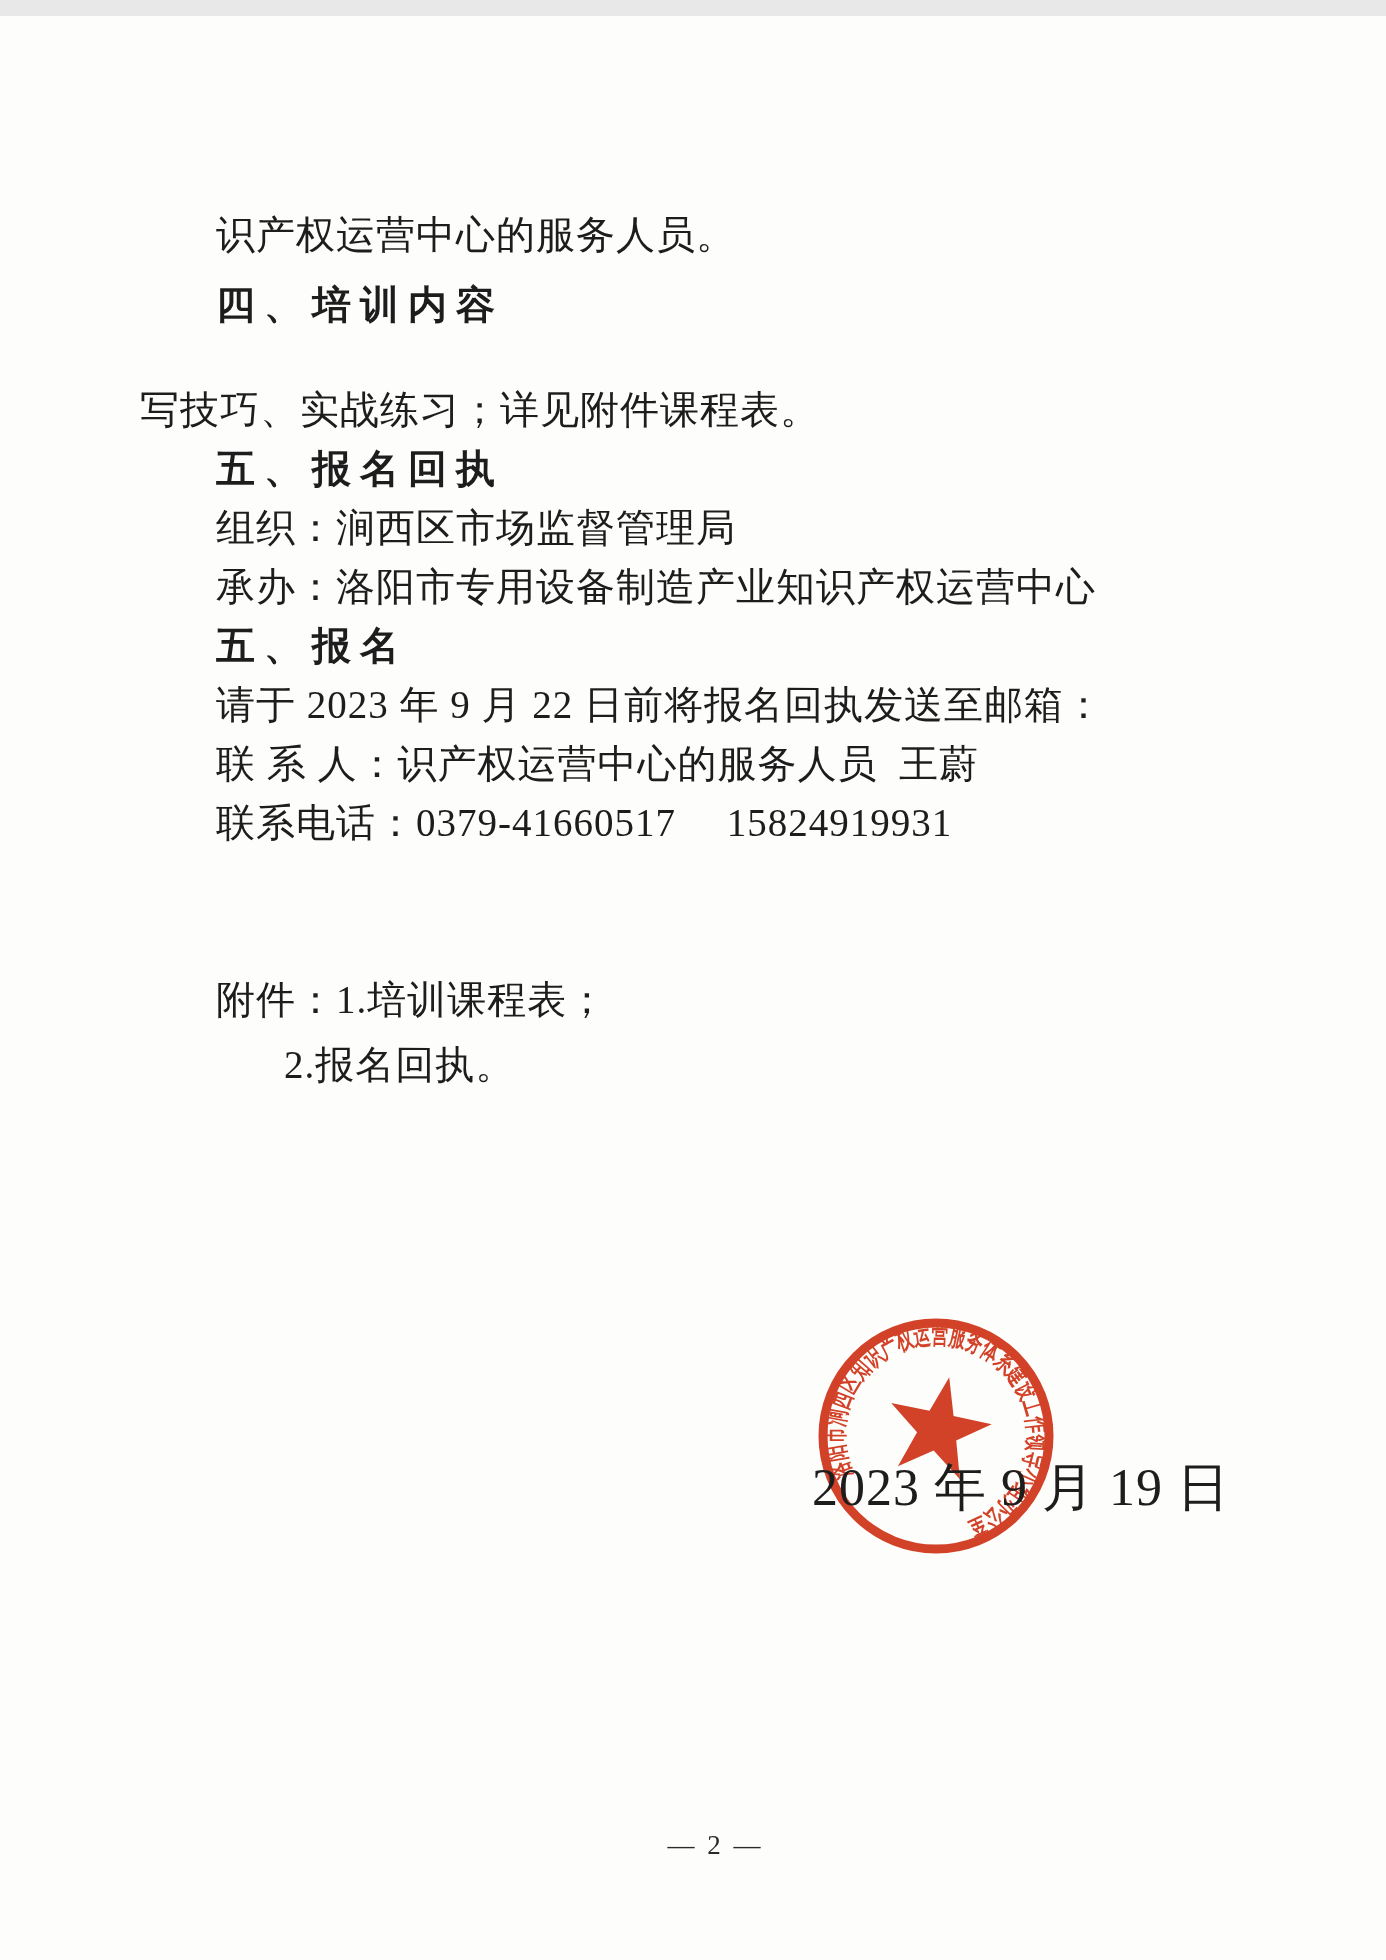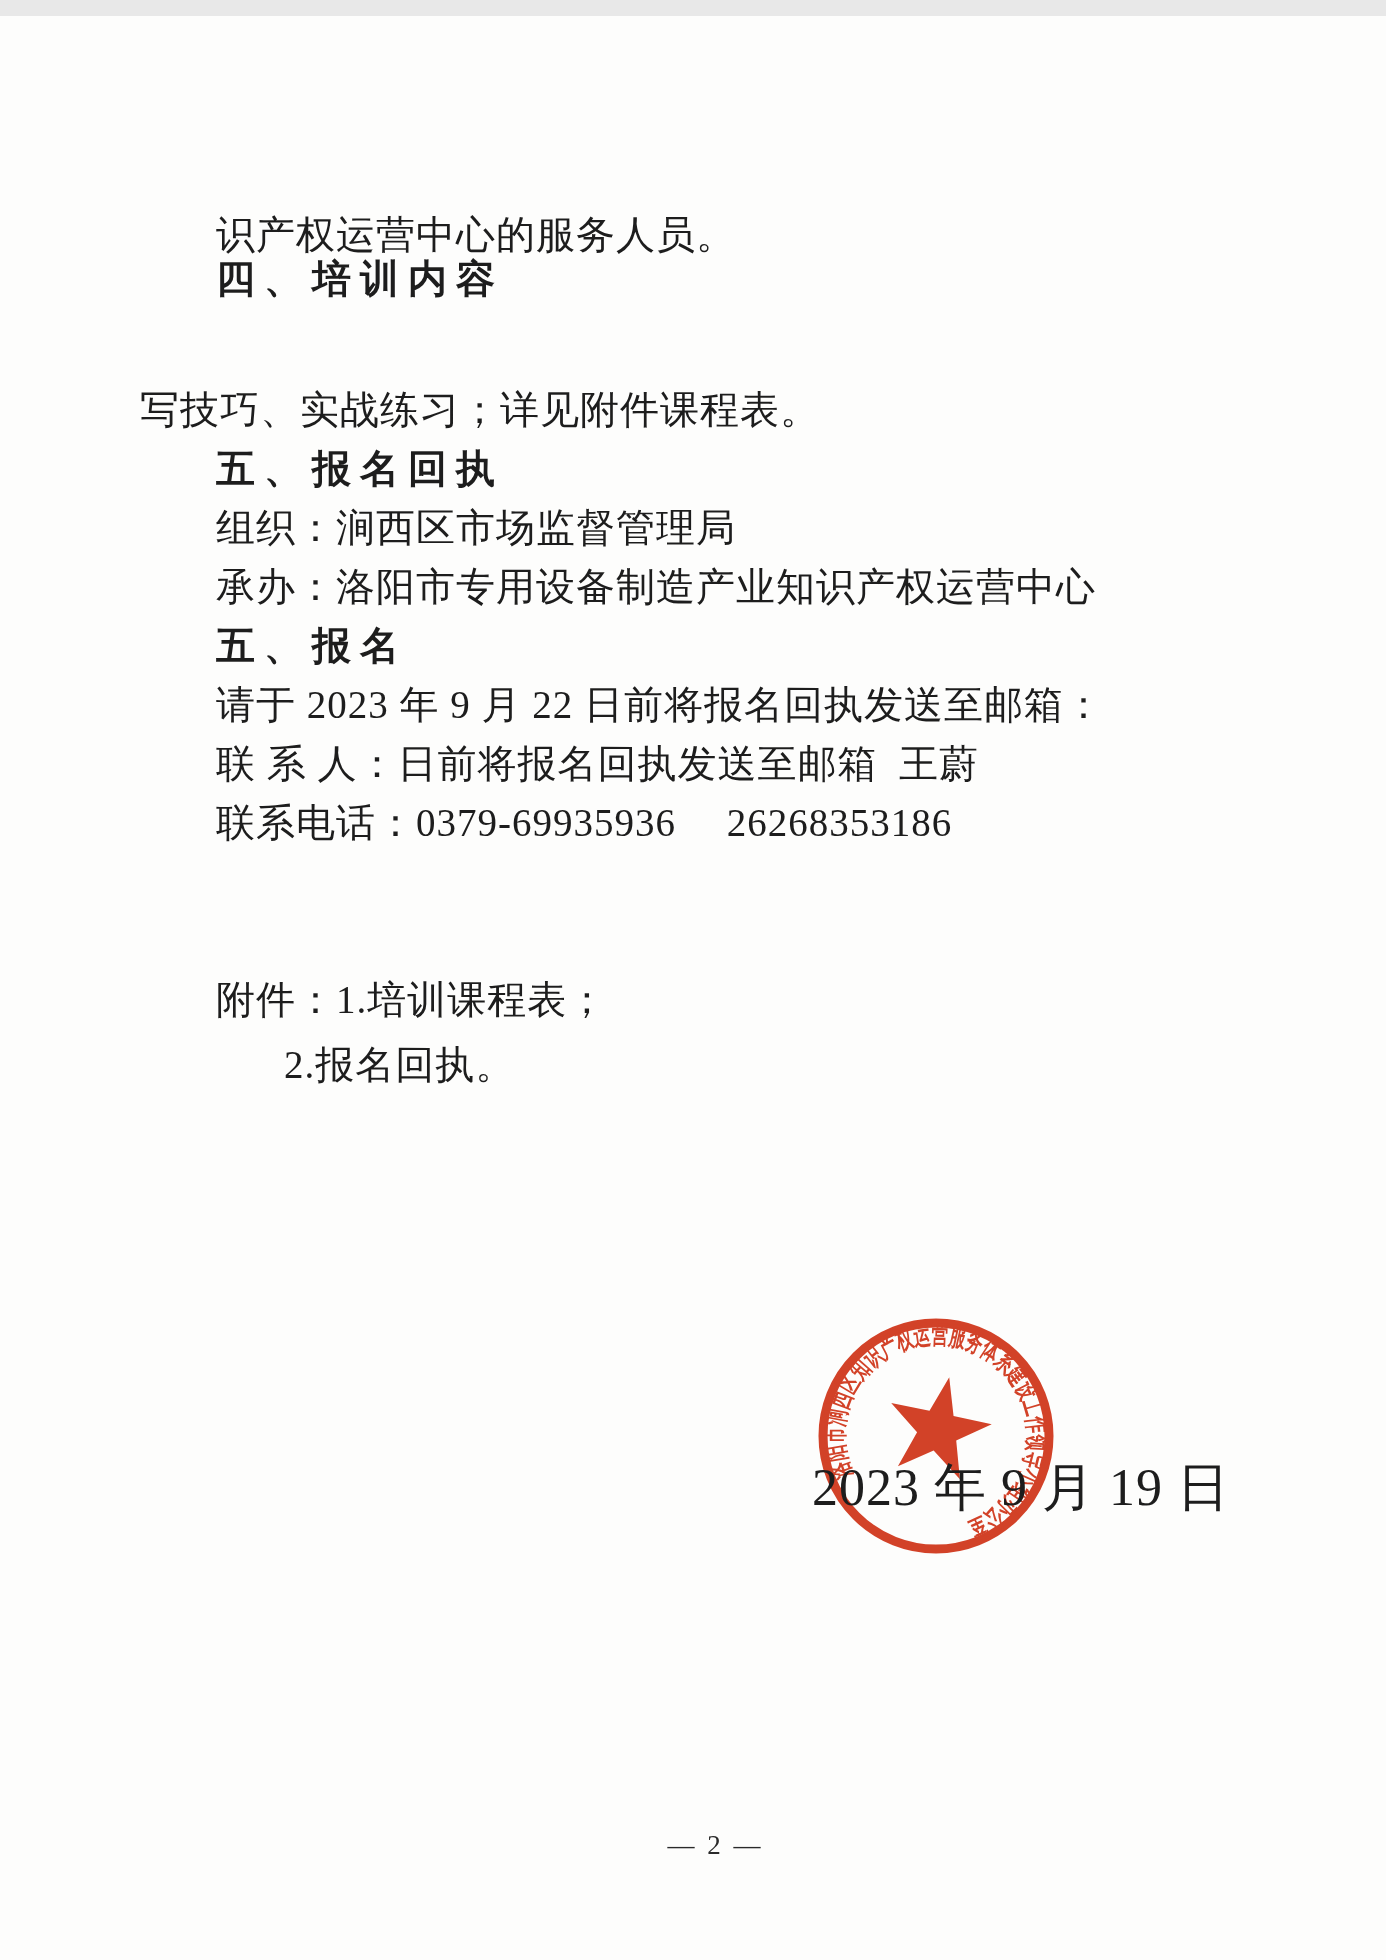--- a/index.html
+++ b/index.html
@@ -15,21 +15,21 @@
   }
   .line{
     position:absolute;
     font-size:39px;
     line-height:1.2;
     letter-spacing:1px;
     white-space:pre;
   }
   .heading{font-weight:bold;letter-spacing:9px;}
   .l1 {top:196px;left:216px;}
-  .l2 {top:240px;left:216px;text-align:right;}
+  .l2 {top:266px;left:216px;text-align:right;}
   .l3 {top:312px;left:216px;letter-spacing:1.5px;}
   .l4 {top:371px;left:140px;}
   .l5 {top:430px;left:216px;}
   .l6 {top:489px;left:216px;}
   .l7 {top:548px;left:216px;}
   .l8 {top:607px;left:216px;}
   .l9 {top:666px;left:216px;}
   .l10{top:725px;left:216px;}
   .l11{top:784px;left:216px;}
   .l12{top:843px;left:216px;}
@@ -65,22 +65,22 @@
 <div class="page">
 
   <div class="line l1">识产权运营中心的服务人员。</div>
   <div class="line l2 heading">四、培训内容</div>
   <div class="line l4">写技巧、实战练习；详见附件课程表。</div>
   <div class="line l5 heading">五、报名回执</div>
   <div class="line l7">承办：洛阳市专用设备制造产业知识产权运营中心</div>
   <div class="line l6">组织：涧西区市场监督管理局</div>
   <div class="line l8 heading">五、报名</div>
   <div class="line l9">请于 2023 年 9 月 22 日前将报名回执发送至邮箱：</div>
-  <div class="line l10">联 系 人：日前将报名回执发送至邮箱  王蔚</div>
-  <div class="line l11">联系电话：0379-69935936　 26268353186</div>
+  <div class="line l10">联 系 人：识产权运营中心的服务人员  王蔚</div>
+  <div class="line l11">联系电话：0379-41660517　 15824919931</div>
   <div class="line l13">附件：1.培训课程表；</div>
   <div class="line l14">2.报名回执。</div>
 
   <svg class="stamp" viewBox="0 0 324 324" xmlns="http://www.w3.org/2000/svg">
 
     <circle cx="162" cy="162" r="113" fill="none" stroke="#d0371b" stroke-width="9"></circle>
 
     <defs>
       <path id="sealTextPath" d="M 77.7 201.3 A 93 93 0 1 1 193.8 249.4" fill="none"></path>
     </defs>

